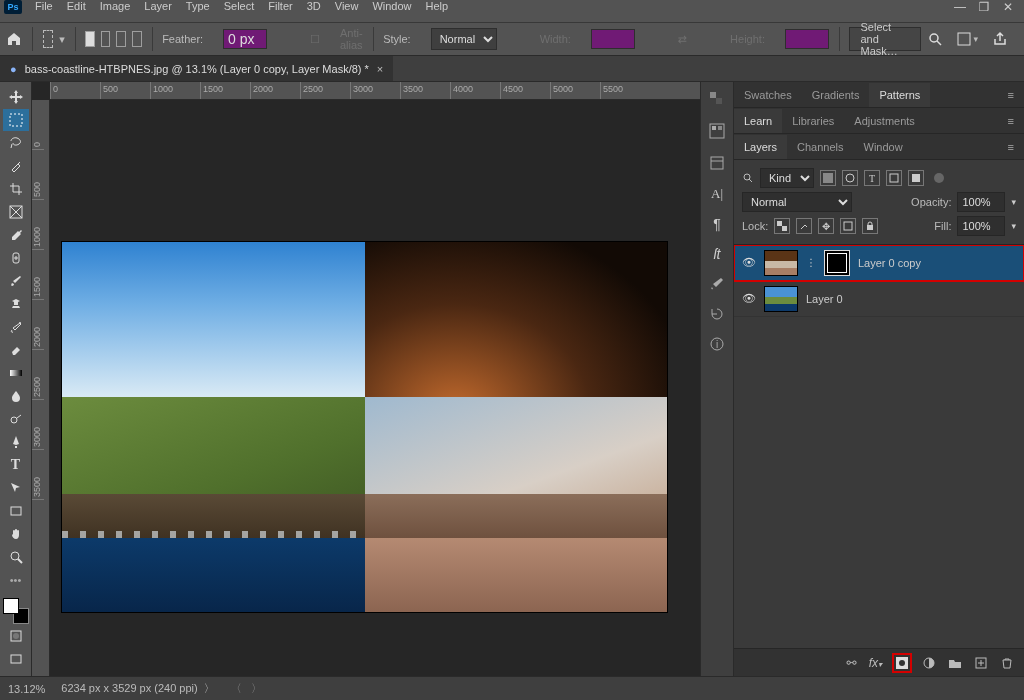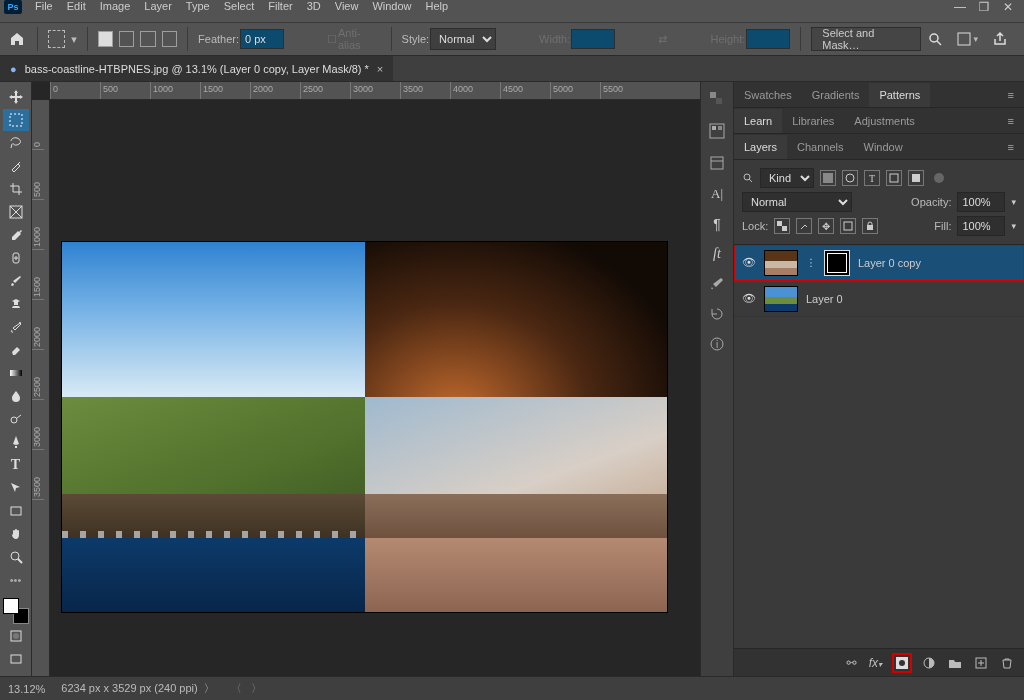--- a/index.html
+++ b/index.html
@@ -5,22 +5,22 @@
   * { box-sizing: border-box; margin: 0; padding: 0; font-family: "Segoe UI", Tahoma, sans-serif; user-select: none; }
   html,body { width:1024px; height:700px; background:#323232; color:#ccc; overflow:hidden; }
   .menubar { height:22px; background:#535353; display:flex; padding:0 4px; font-size:11px; }
   .menubar .ps-logo { width:18px; height:14px; background:#001e36; color:#31a8ff; font-size:9px; font-weight:bold; display:flex; align-items:center; justify-content:center; margin-right:6px; border-radius:2px; }
   .menubar .menu-item { padding:0 7px; cursor:default; }
   .menubar .spacer { flex:1; }
   .menubar .win-btn { width:24px; text-align:center; font-size:12px; cursor:default; }
   .optbar { height:34px; background:#535353; border-top:1px solid #383838; border-bottom:1px solid #2a2a2a; display:flex; align-items:center; padding:0 6px; font-size:11px; gap:6px; }
   .home-icon { width:22px; height:22px; display:flex; align-items:center; justify-content:center; }
   .vsep { width:1px; height:24px; background:#3a3a3a; margin:0 4px; }
-  .optbar .ctrl { display:flex; align-items:center; gap:1px; color:#bbb; }
-  .optbar input.num { width:44px; height:20px; background:#0c4a6e; border:1px solid #2e2e2e; color:#ddd; font-size:11px; padding:0 4px; }
+  .optbar .ctrl { display:flex; align-items:center; gap:20px; color:#bbb; }
+  .optbar input.num { width:44px; height:20px; background:#701a75; border:1px solid #2e2e2e; color:#ddd; font-size:14px; padding:0 4px; }
   .optbar select { height:22px; background:#3f3f3f; border:1px solid #2e2e2e; color:#ddd; font-size:11px; padding:0 4px; }
   .optbar .disabled { color:#6f6f6f;margin-left:37px; }
   .optbar .btn { height:24px; padding:0 10px; background:#454545; border:1px solid #2e2e2e; display:flex; align-items:center; }
   .optbar .shape-picker { width:18px; height:18px; border:1px dashed #bbb; }
   .optbar .mini-icon { width:16px; height:16px; border:1px solid #9e9e9e; }
   .right-top-icons { margin-left:auto; display:flex; gap:14px; padding-right:10px; align-items:center; }
   .tabbar { height:26px; background:#3f3f3f; border-bottom:1px solid #2a2a2a; display:flex; align-items:center; font-size:11px; }
   .doc-tab { height:100%; display:flex; align-items:center; padding:0 10px; background:#323232; color:#ddd; gap:8px; }
   .doc-tab .close { font-size:11px; color:#bbb; }
   .workspace { position:absolute; top:82px; left:0; right:0; bottom:24px; display:flex; background:#323232; }
@@ -353,21 +353,21 @@
         </svg>
       </span>
     <span>
         <svg width="18" height="18">
           <rect x="3" y="3" width="12" height="12" fill="none" stroke="#aaa"></rect>
           <line x1="3" y1="7" x2="15" y2="7" stroke="#aaa"></line>
         </svg>
       </span>
     <span style="font-family:serif;font-size:13px">A|</span>
     <span>¶</span>
-    <span style="font-style:italic;font-family:Liberation Serif, serif">ſt</span>
+    <span style="font-style:italic;font-family:Liberation Sans, sans-serif">ſt</span>
     <span>
         <svg width="16" height="16">
           <path fill="#aaa" d="M12 2l2 2-7 7-3-3zM3 11c-1 1-1 3 1 2z"></path>
         </svg>
       </span>
     <span>
         <svg width="16" height="16">
           <path fill="none" stroke="#aaa" d="M8 3a5 5 0 11-5 5M3 3v5h5"></path>
         </svg>
       </span>

